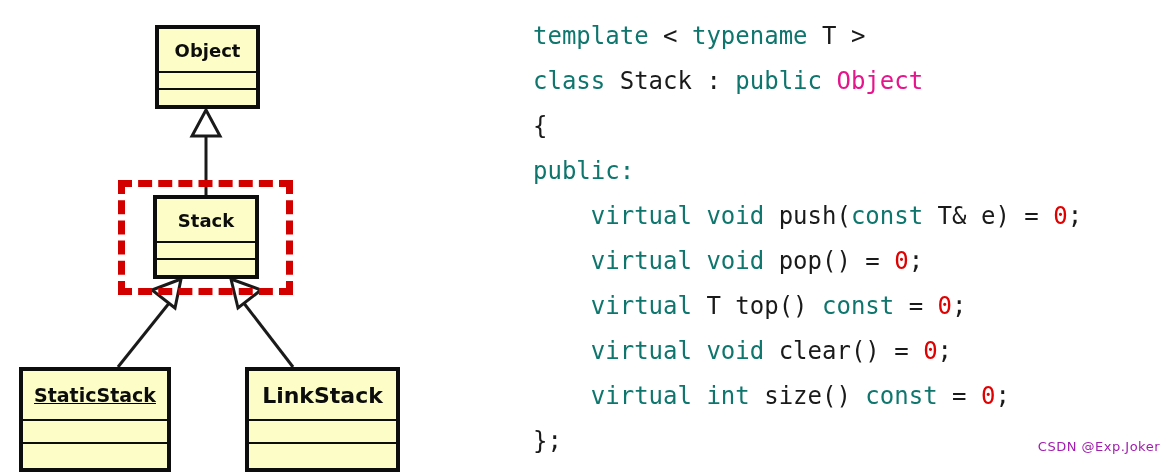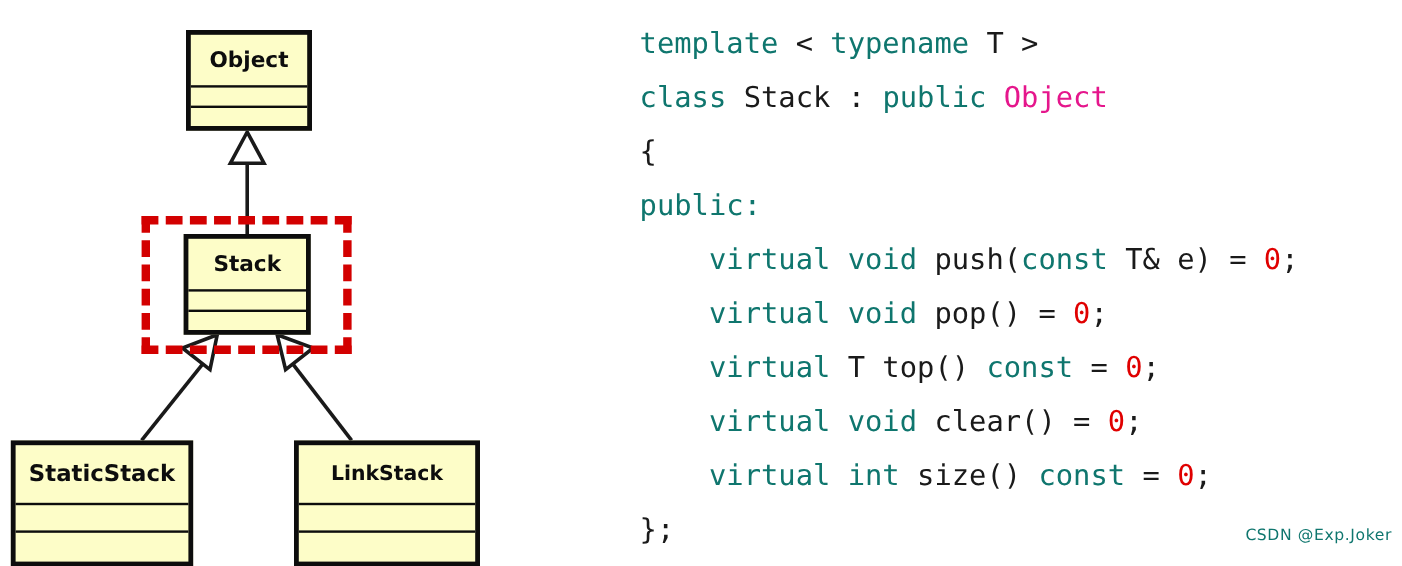--- a/index.html
+++ b/index.html
@@ -72,32 +72,32 @@
   
   #class-stack {
     left: 153px; top: 195px;
     width: 106px; height: 84px;
   }
   #class-stack .uml-name { height: 42px; font-size: 18px; }
   #class-stack .uml-compartment { height: 17px; }
 
   
   #class-staticstack {
-    left: 9px; top: 367px;
-    width: 152px; height: 105px;
+    left: 19px; top: 367px;
+    width: 152px; height: 105px; text-decoration: underline;
   }
   #class-staticstack .uml-name { height: 48px; font-size: 19px; }
   #class-staticstack .uml-compartment { height: 23px; }
 
   
   #class-linkstack {
     left: 245px; top: 367px;
     width: 155px; height: 105px;
   }
-  #class-linkstack .uml-name { height: 48px; font-size: 17px; border-radius: 19px; }
+  #class-linkstack .uml-name { height: 48px; font-size: 22px; border-radius: 19px; }
   #class-linkstack .uml-compartment { height: 23px; }
 
   
   #highlight-rect {
     position: absolute;
     left: 118px; top: 180px;
     width: 175px; height: 115px;
     border: 7px dashed #d30000;
     box-sizing: border-box;
     z-index: 2;
@@ -126,21 +126,21 @@
   .num  { color: #e00000; }
   .pln  { color: #1a1a1a; }
 
   
   #watermark {
     position: absolute;
     right: 8px;
     bottom: 18px;
     font-family: "DejaVu Sans", sans-serif;
     font-size: 13px;
-    color: #0f766e;
+    color: #a21caf;
     letter-spacing: 0.5px;
     white-space: pre;
   }
 </style>
 </head>
 <body>
 
 <div id="stage">
 
   <div id="uml-diagram">

